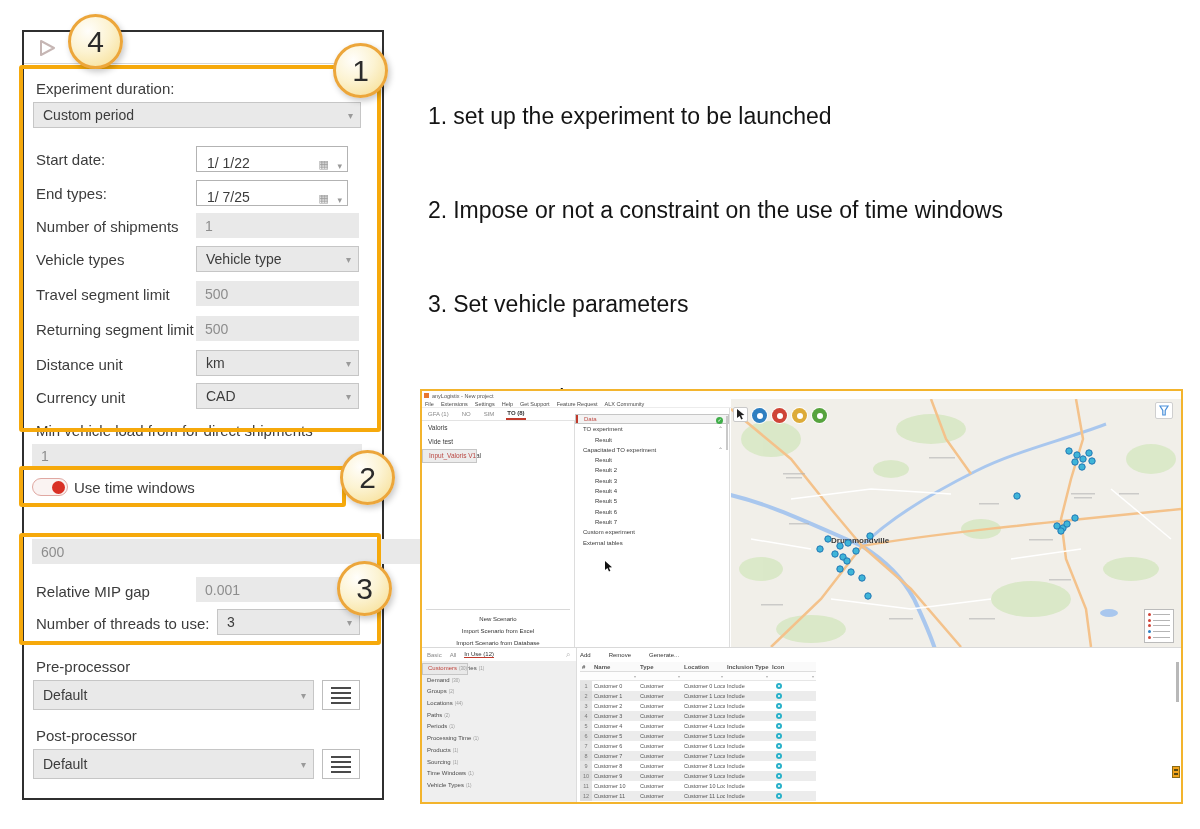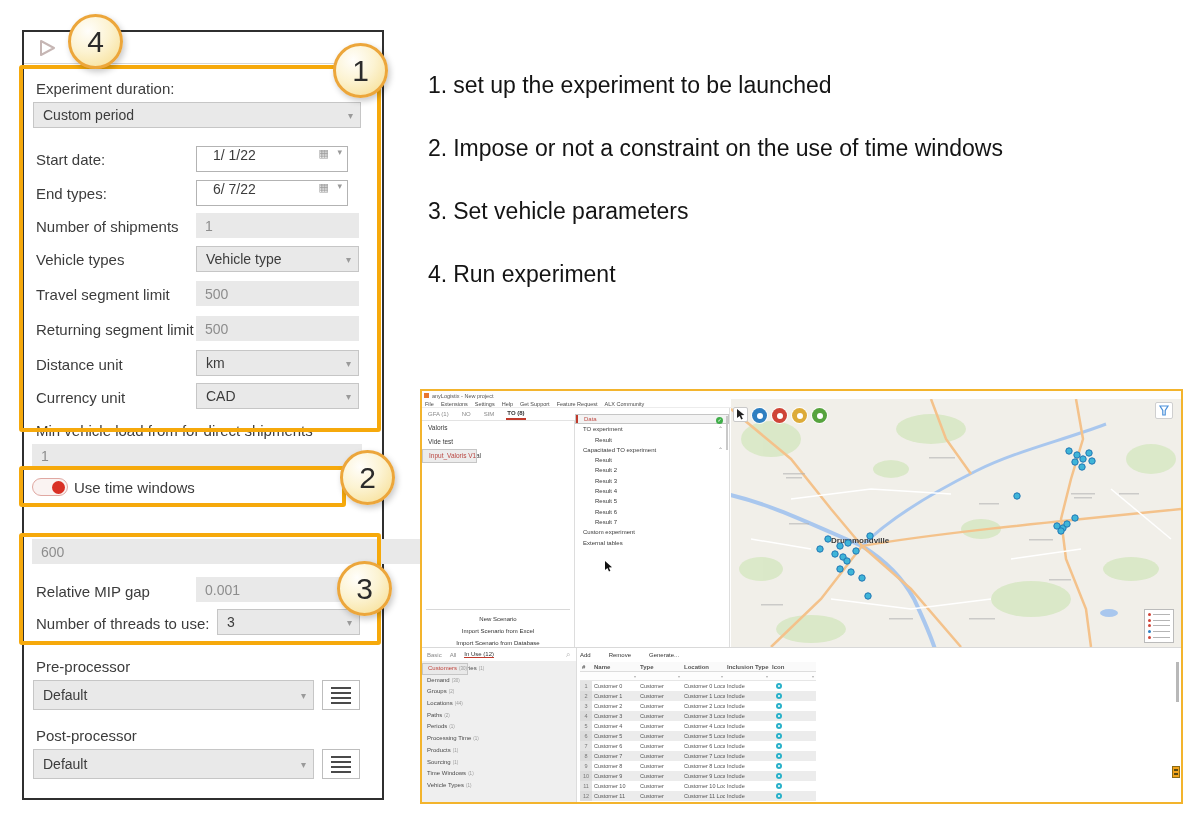--- a/index.html
+++ b/index.html
@@ -12,21 +12,21 @@
   .panel-toolbar { position:absolute; left:0; top:0; right:0; height:32px; background:#fff;
                    border-bottom:1px solid #d6d6d6; }
   .play-icon { position:absolute; left:13px; top:6px; }
   .lbl { position:absolute; font-size:15px; color:#3c3c3c; white-space:nowrap; }
   .sel { position:absolute; background:#e9e9e9; border:1px solid #c6c6c6; color:#3c3c3c;
          font-size:14px; display:flex; align-items:center; padding-left:9px; }
   .sel .caret { position:absolute; right:7px; color:#9a9a9a; font-size:10px; }
   .flat { position:absolute; background:#e9e9e9; color:#8d8d8d; font-size:14px;
           display:flex; align-items:center; padding-left:9px; }
   .dateinp { position:absolute; background:#fff; border:1px solid #b3b3b3; color:#3c3c3c;
-             font-size:14px; display:flex; align-items:flex-start; padding-left:16px; }
+             font-size:14px; display:flex; align-items:flex-end; padding-left:10px; }
   .dateinp .cal { position:absolute; right:18px; color:#9a9a9a; font-size:11px; }
   .dateinp .caret { position:absolute; right:5px; color:#9a9a9a; font-size:9px; }
   .toggle { position:absolute; width:36px; height:18px; border:1px solid #e0a8a2; border-radius:10px;
             background:#faf3f2; }
   .toggle .knob { position:absolute; right:2px; top:1.5px; width:13px; height:13px;
                   border-radius:50%; background:#d93025; }
   .menubtn { position:absolute; width:38px; height:30px; background:#fff; border:1px solid #bdbdbd;
              display:flex; flex-direction:column; justify-content:center; gap:3px; padding:0 8px; }
   .menubtn i { display:block; height:2px; background:#4a4a4a; }
 
@@ -34,21 +34,21 @@
   .hlbox { position:absolute; border:4px solid #f6a90b; border-radius:3px; z-index:5; }
   .callout { position:absolute; width:55px; height:55px; border-radius:50%;
              border:3px solid #eca63b;
              background:radial-gradient(circle at 35% 28%, #fffefb 0%, #fcf3d2 45%, #f6dc8c 100%);
              box-shadow:2px 3px 6px rgba(0,0,0,0.22);
              display:flex; align-items:center; justify-content:center;
              font-size:30px; color:#2b2b2b; z-index:6; }
 
   
   #steps { position:absolute; left:428px; top:72px; display:flex; flex-direction:column; gap:36px; }
-  .step { font-size:23px; color:#141414; white-space:nowrap; }
+  .step { font-size:23px; color:#141414; white-space:nowrap;margin-top:31px; }
   .step-num { margin-right:6px; }
 
   
   .app { position:absolute; left:420px; top:389px; width:763px; height:415px;
          border:2px solid #f3b42d; background:#fff; overflow:hidden; font-size:6px; color:#444; }
   .titlebar { position:absolute; left:0; top:0; right:0; height:9px; background:#fdfdfd; }
   .app-icon { position:absolute; left:2px; top:2px; width:5px; height:5px; background:#e8762d; }
   .app-title { position:absolute; left:10px; top:1.5px; font-size:5.5px; color:#555; }
   .menubar { position:absolute; left:0; top:9px; right:0; height:8px; background:#fff;
              border-bottom:1px solid #ececec; display:flex; gap:7px; padding-left:3px; align-items:center; }
@@ -152,21 +152,21 @@
 
     <div class="lbl" style="left:12px;top:119px">Start date:</div>
     <div class="dateinp" style="left:172px;top:114px;width:152px;height:26px">
       <span>1/ 1/22</span>
       <span class="cal">▦</span>
       <span class="caret">▾</span>
     </div>
 
     <div class="lbl" style="left:12px;top:153px">End types:</div>
     <div class="dateinp" style="left:172px;top:148px;width:152px;height:26px">
-      <span>6/ 7/22</span>
+      <span>1/ 7/25</span>
       <span class="cal">▦</span>
       <span class="caret">▾</span>
     </div>
 
     <div class="lbl" style="left:12px;top:186px">Number of shipments</div>
     <div class="flat" style="left:172px;top:181px;width:163px;height:25px">1</div>
 
     <div class="lbl" style="left:12px;top:219px">Vehicle types</div>
     <div class="sel" style="left:172px;top:214px;width:163px;height:26px">
       <span>Vehicle type</span>

